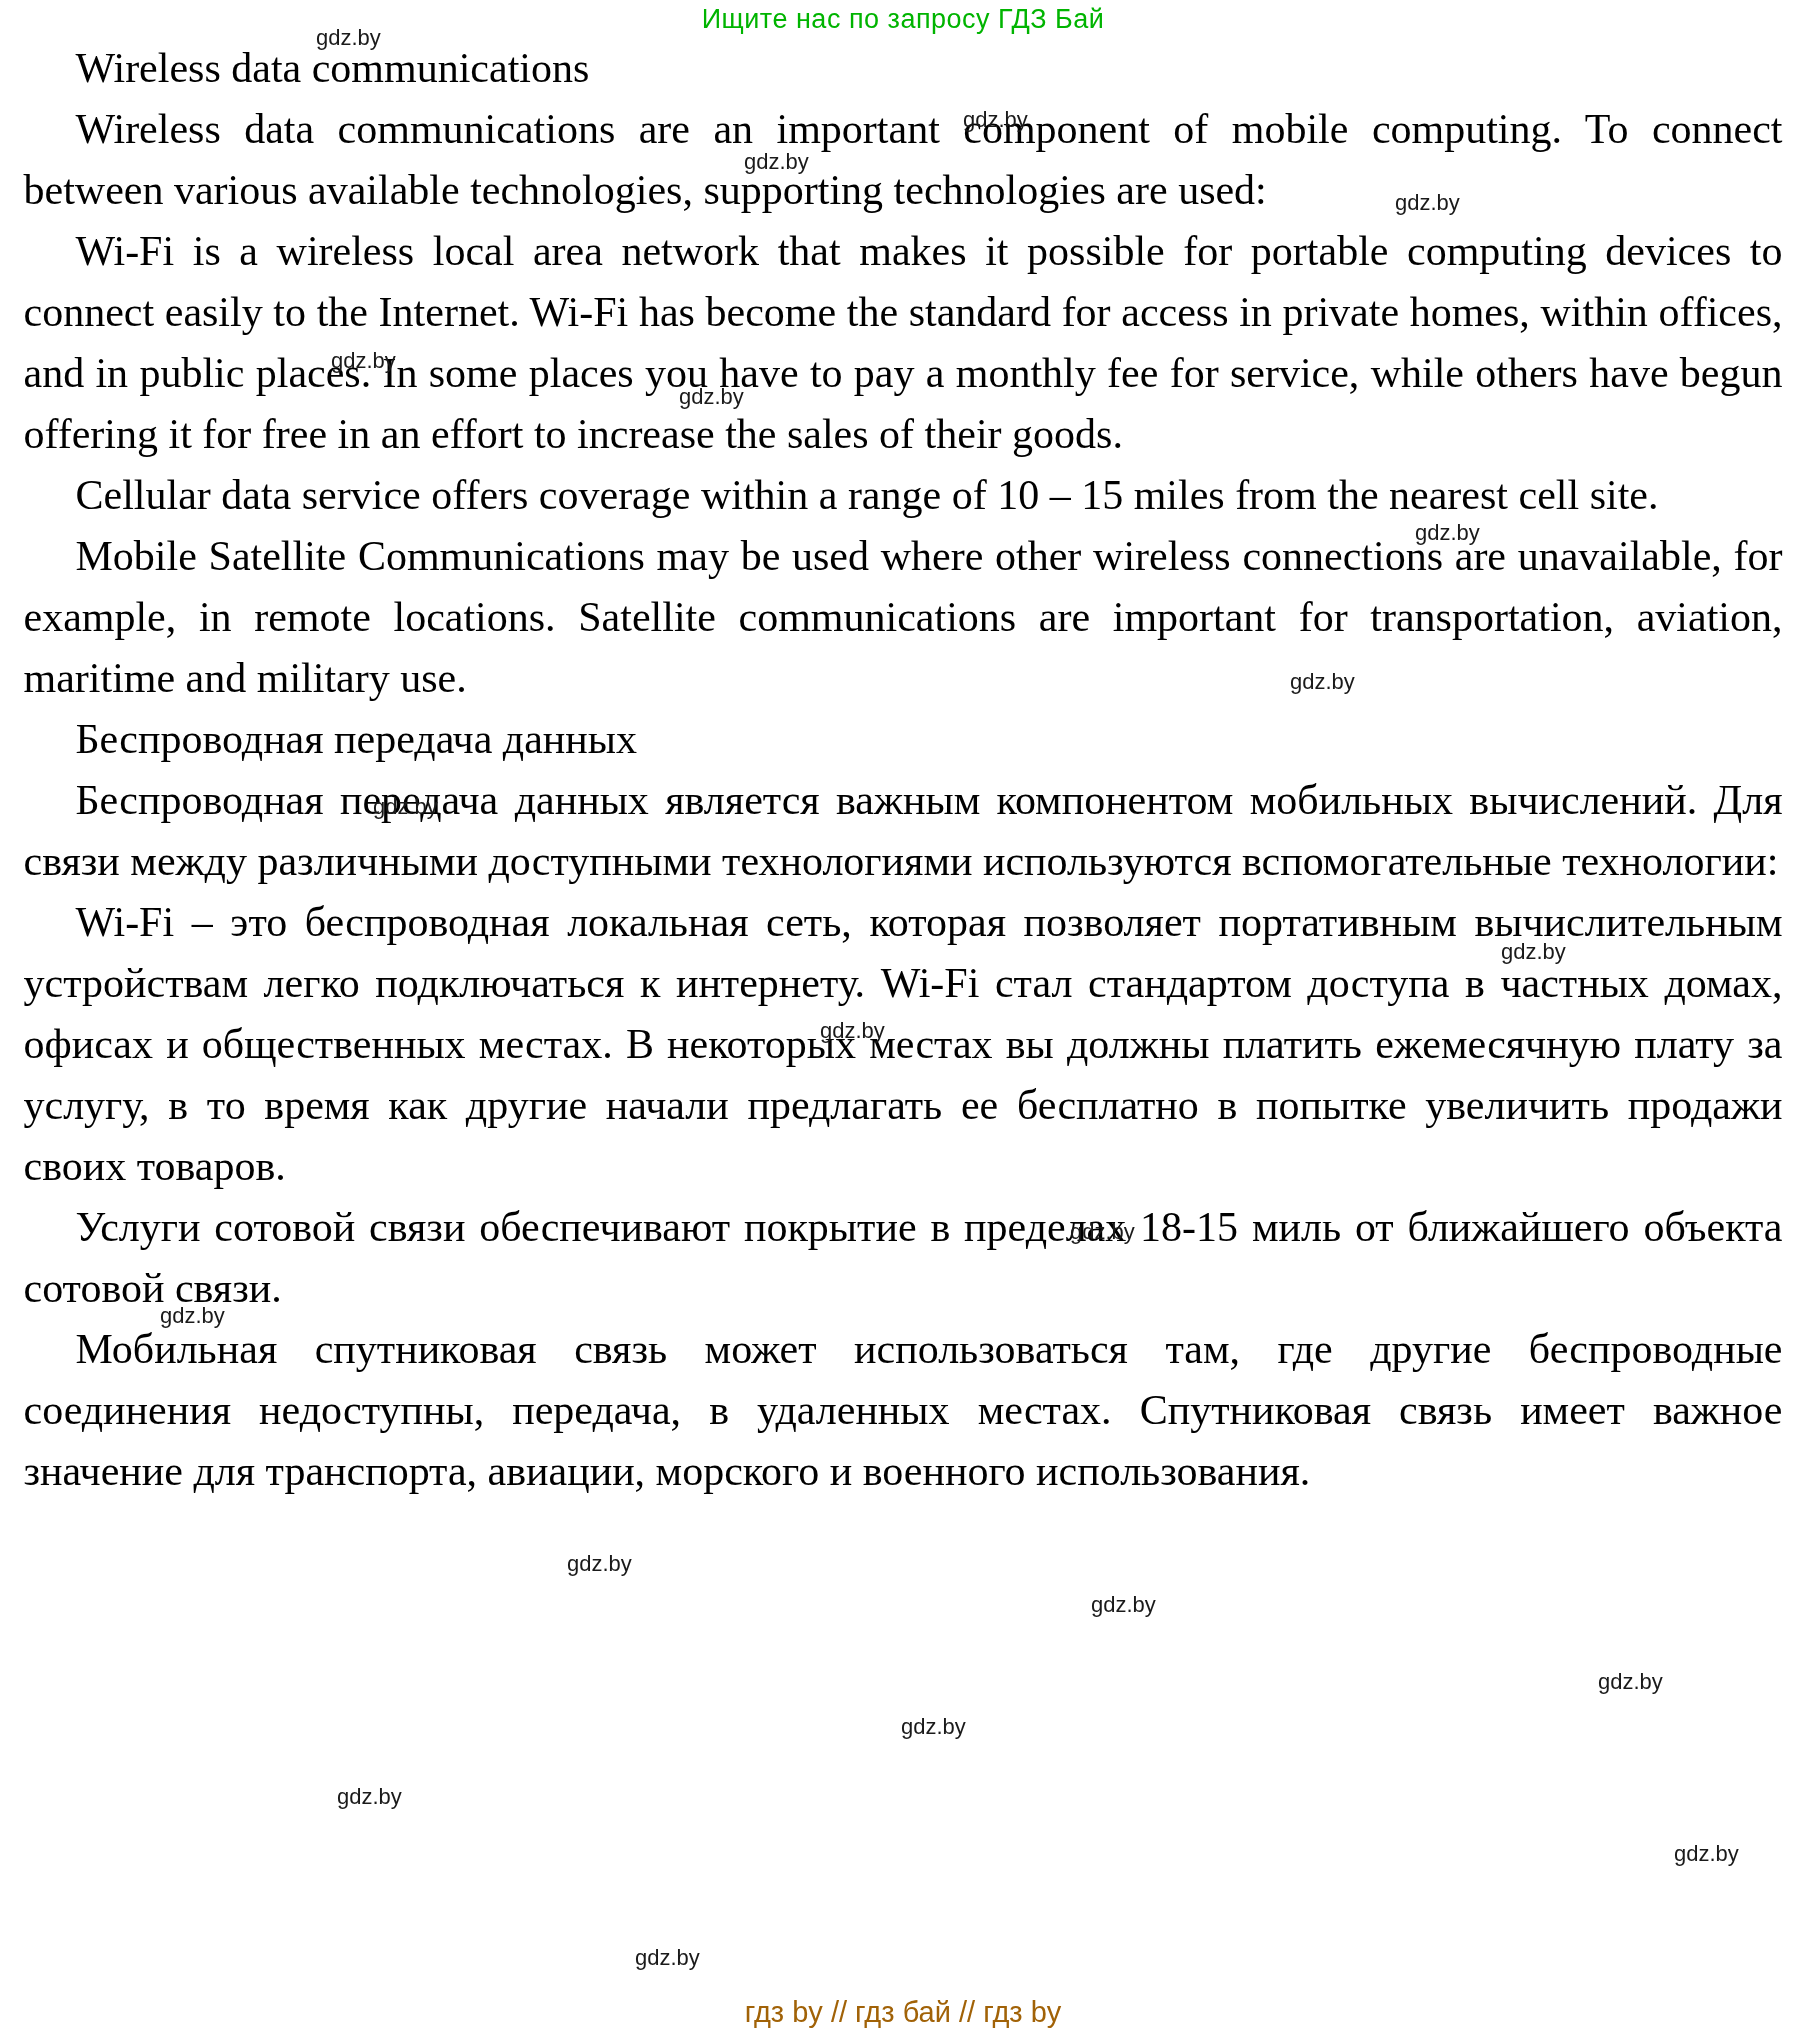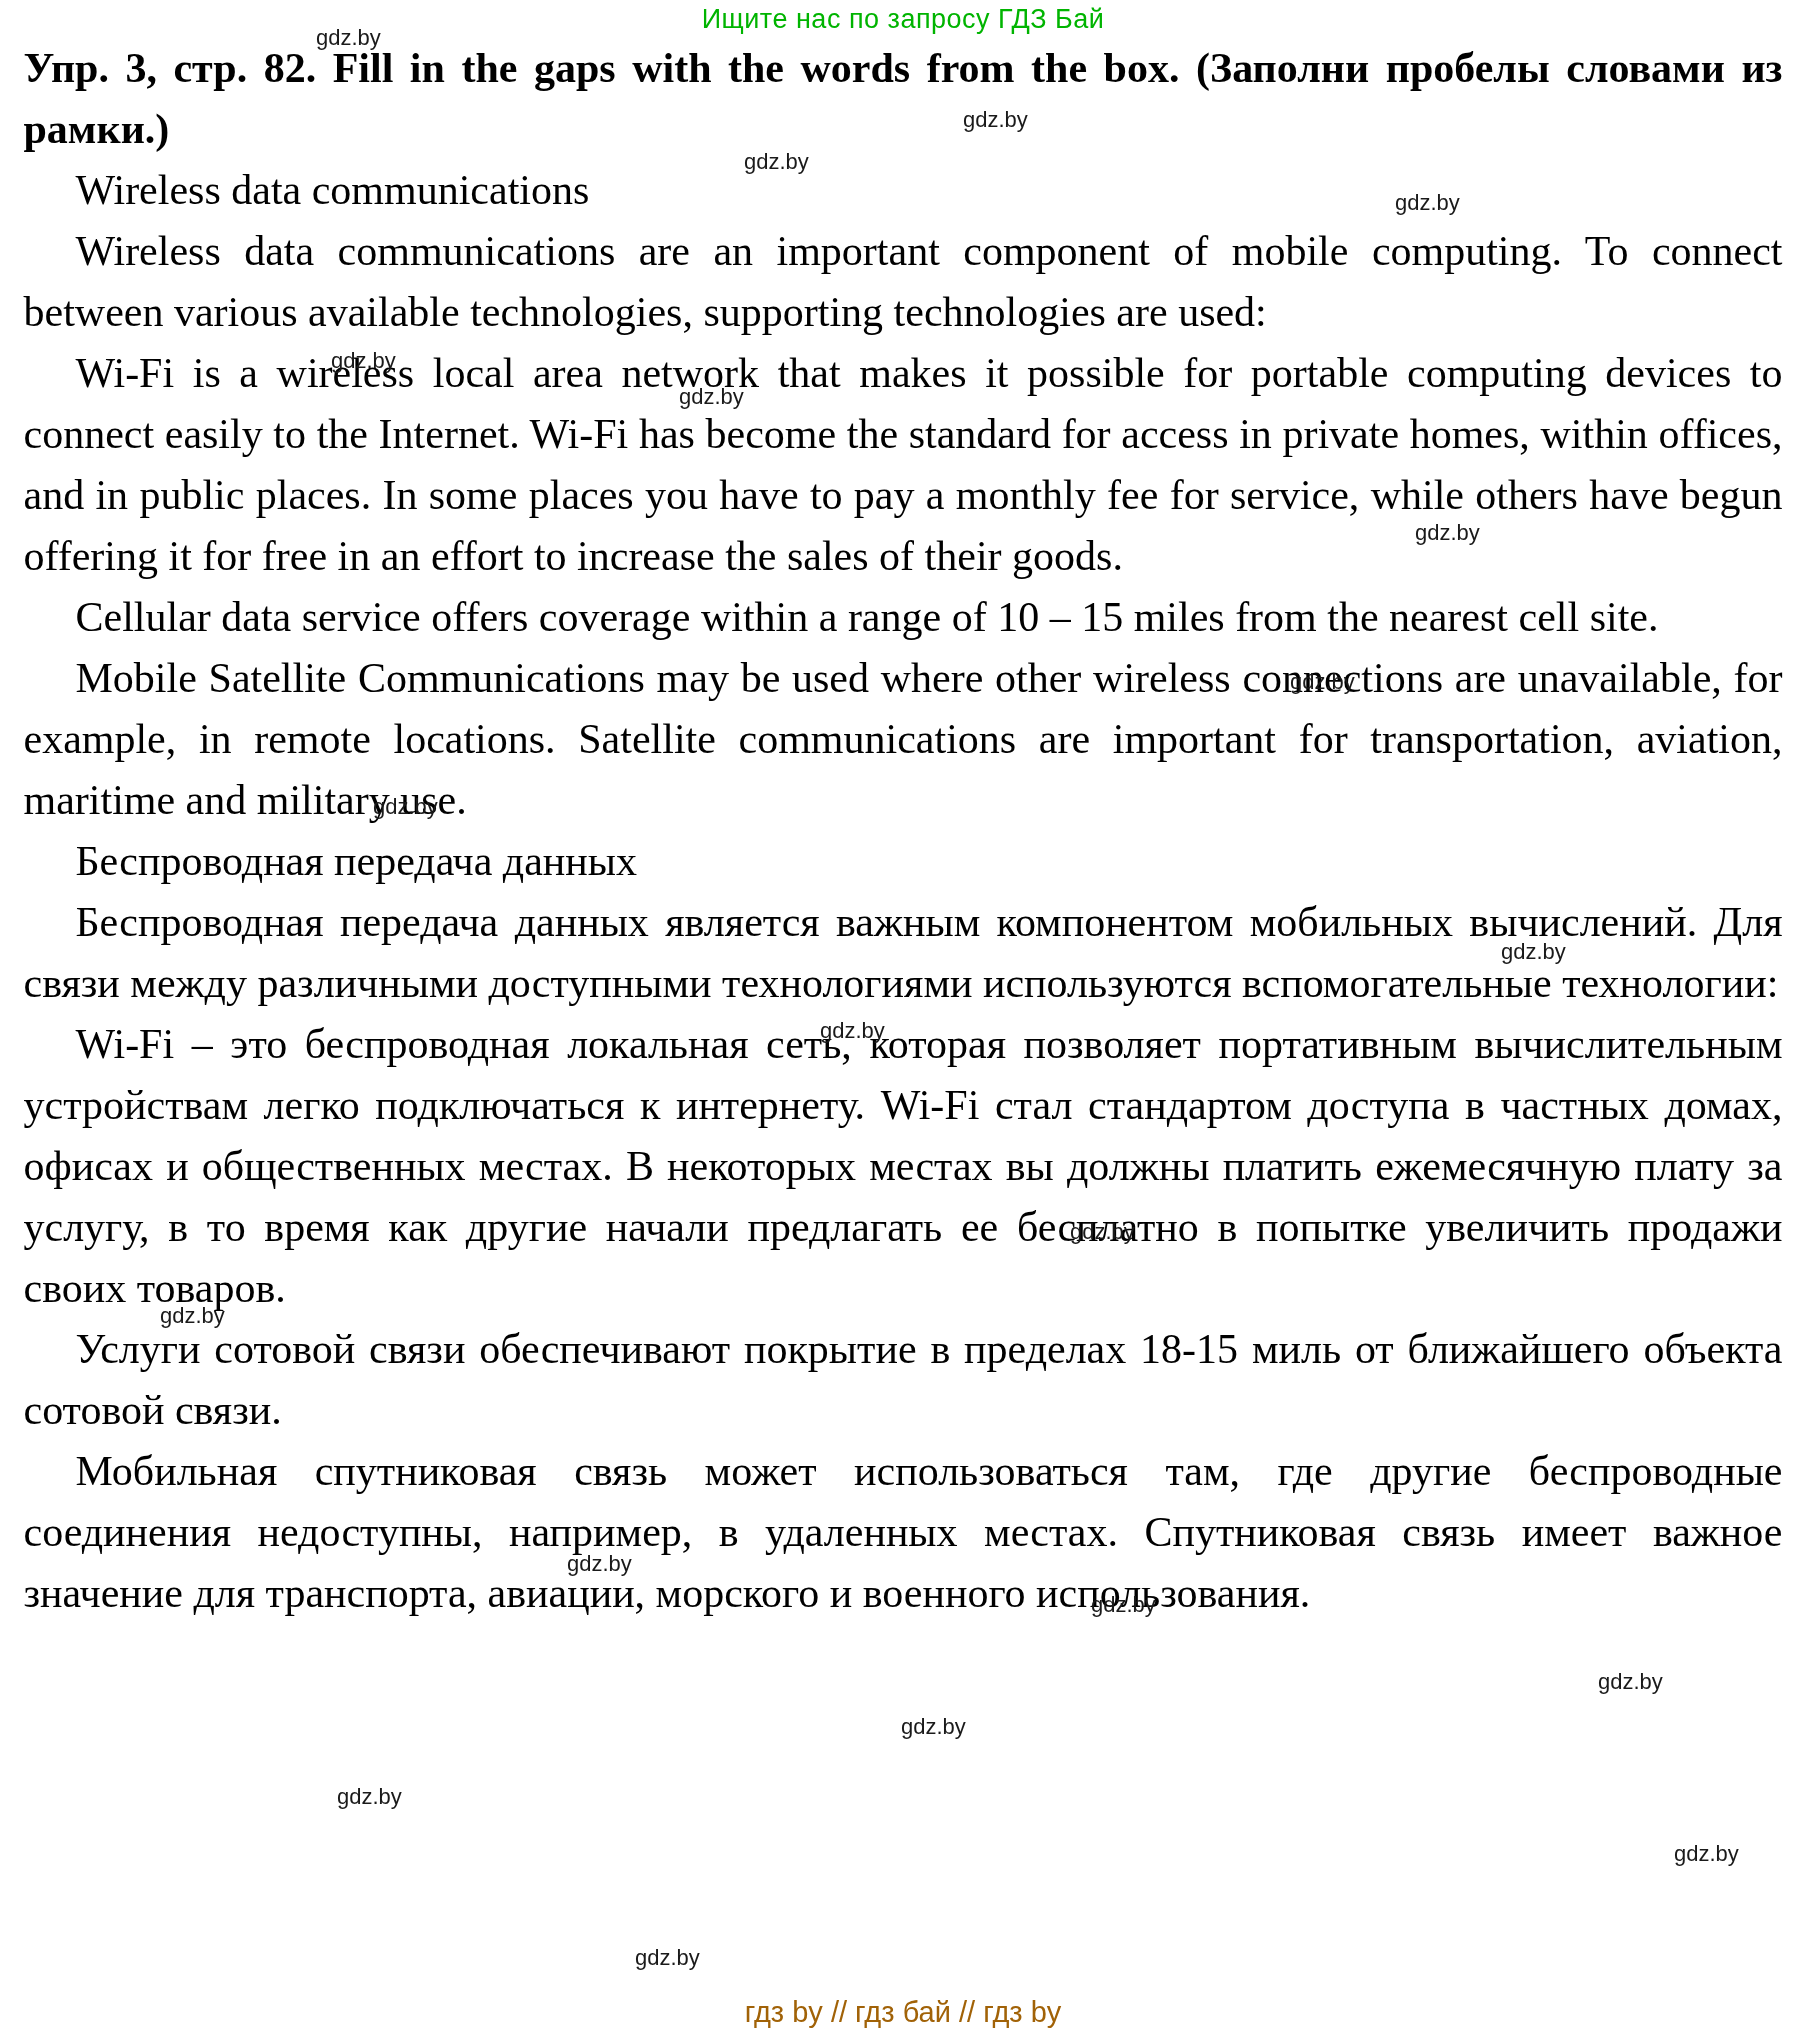--- a/index.html
+++ b/index.html
@@ -57,41 +57,40 @@
   }
 </style>
 </head>
 <body>
 
 <div class="page" style="background: rgb(255, 255, 255);">
 
   <div class="header-banner" style="color: rgb(0, 180, 0);">Ищите нас по запросу ГДЗ Бай</div>
 
   <div class="content" style="color: rgb(0, 0, 0);">
-    <p class="title">Упр. 3, стр. 82. Fill in the gaps with the words from the box. (Заполни пробелы словами из рамки.)</p>
 
     <p class="para">Wireless data communications</p>
 
     <p class="para">Wireless data communications are an important component of mobile computing. To connect between various available technologies, supporting technologies are used:</p>
 
     <p class="para">Wi-Fi is a wireless local area network that makes it possible for portable computing devices to connect easily to the Internet. Wi-Fi has become the standard for access in private homes, within offices, and in public places. In some places you have to pay a monthly fee for service, while others have begun offering it for free in an effort to increase the sales of their goods.</p>
 
     <p class="para">Cellular data service offers coverage within a range of 10 – 15 miles from the nearest cell site.</p>
 
     <p class="para">Mobile Satellite Communications may be used where other wireless connections are unavailable, for example, in remote locations. Satellite communications are important for transportation, aviation, maritime and military use.</p>
 
     <p class="para">Беспроводная передача данных</p>
 
     <p class="para">Беспроводная передача данных является важным компонентом мобильных вычислений. Для связи между различными доступными технологиями используются вспомогательные технологии:</p>
 
     <p class="para">Wi-Fi – это беспроводная локальная сеть, которая позволяет портативным вычислительным устройствам легко подключаться к интернету. Wi-Fi стал стандартом доступа в частных домах, офисах и общественных местах. В некоторых местах вы должны платить ежемесячную плату за услугу, в то время как другие начали предлагать ее бесплатно в попытке увеличить продажи своих товаров.</p>
 
     <p class="para">Услуги сотовой связи обеспечивают покрытие в пределах 18-15 миль от ближайшего объекта сотовой связи.</p>
 
-    <p class="para">Мобильная спутниковая связь может использоваться там, где другие беспроводные соединения недоступны, например, в удаленных местах. Спутниковая связь имеет важное значение для транспорта, авиации, морского и военного использования.</p>
+    <p class="para">Мобильная спутниковая связь может использоваться там, где другие беспроводные соединения недоступны, передача, в удаленных местах. Спутниковая связь имеет важное значение для транспорта, авиации, морского и военного использования.</p>
   </div>
 
   <div class="watermark-layer">
       <span class="wm" style="left: 303px; top: 25px; color: rgb(26, 26, 26);">gdz.by</span>
       <span class="wm" style="left: 950px; top: 107px; color: rgb(26, 26, 26);">gdz.by</span>
       <span class="wm" style="left: 731px; top: 149px; color: rgb(26, 26, 26);">gdz.by</span>
       <span class="wm" style="left: 1382px; top: 190px; color: rgb(26, 26, 26);">gdz.by</span>
       <span class="wm" style="left: 318px; top: 348px; color: rgb(26, 26, 26);">gdz.by</span>
       <span class="wm" style="left: 666px; top: 384px; color: rgb(26, 26, 26);">gdz.by</span>
       <span class="wm" style="left: 1402px; top: 520px; color: rgb(26, 26, 26);">gdz.by</span>

